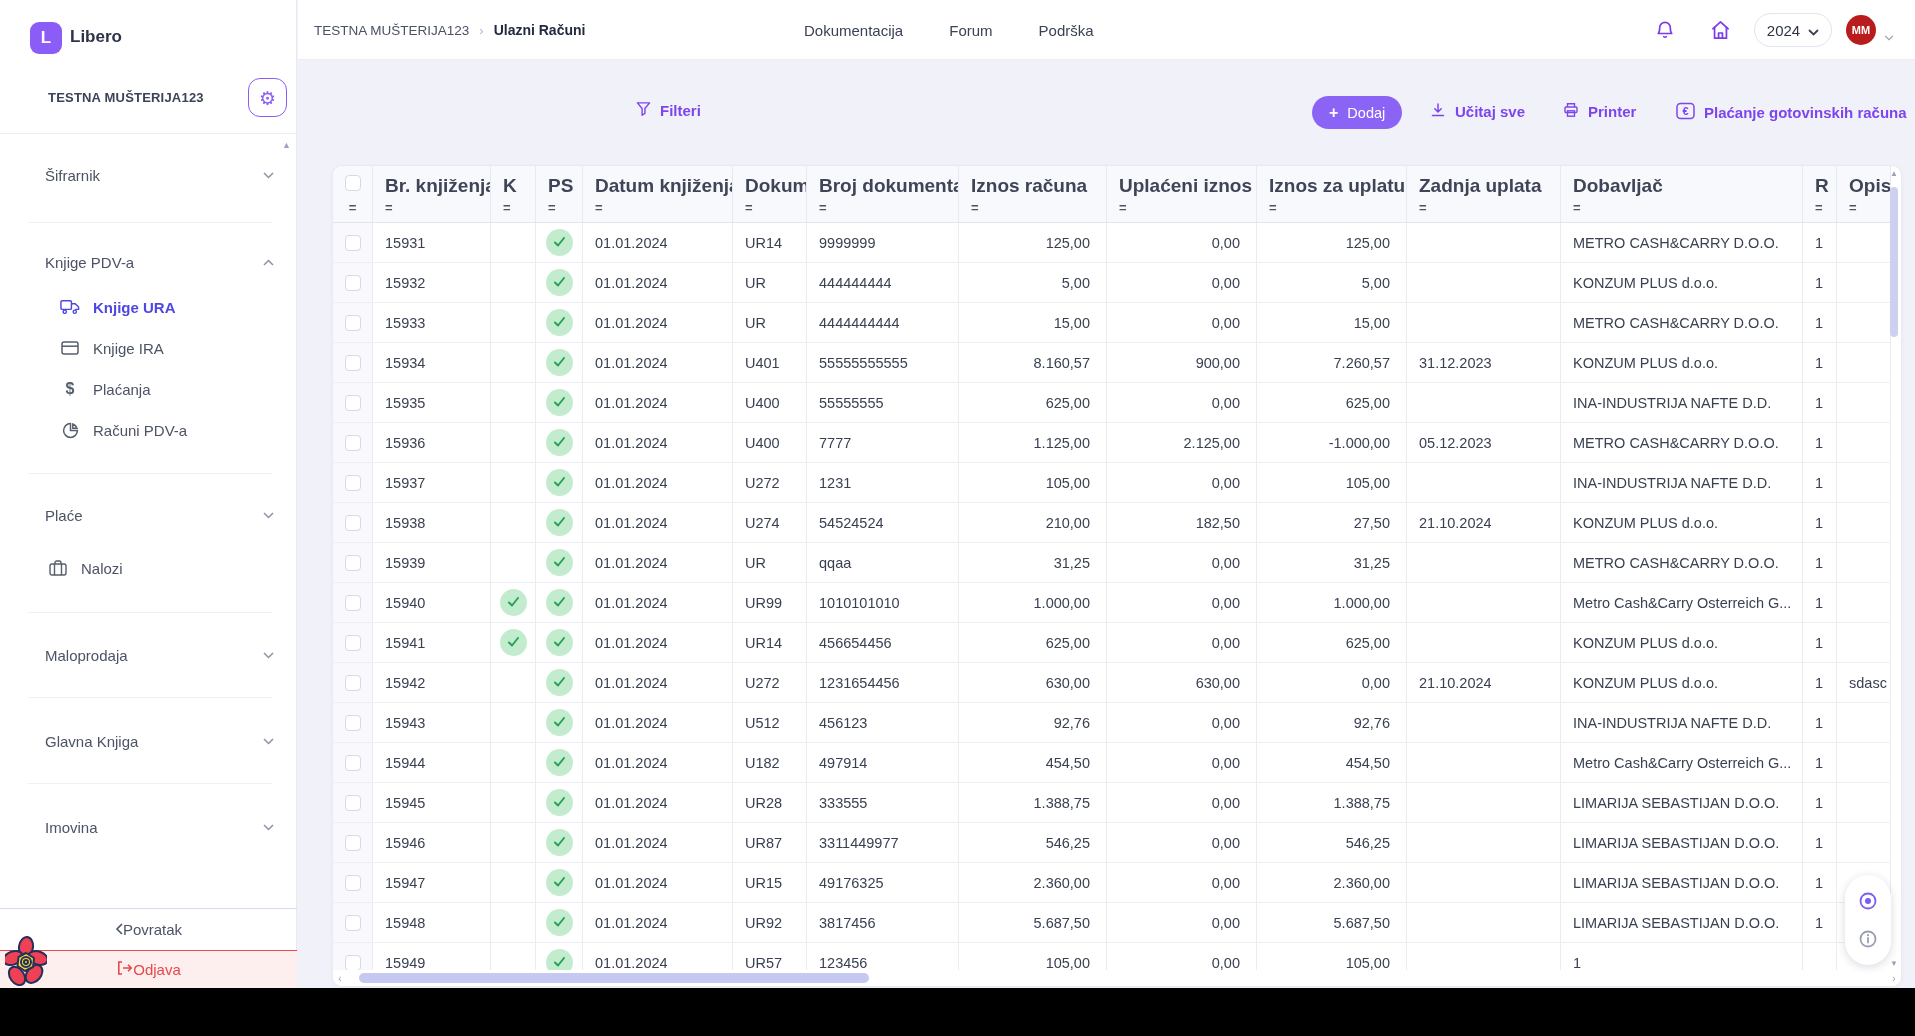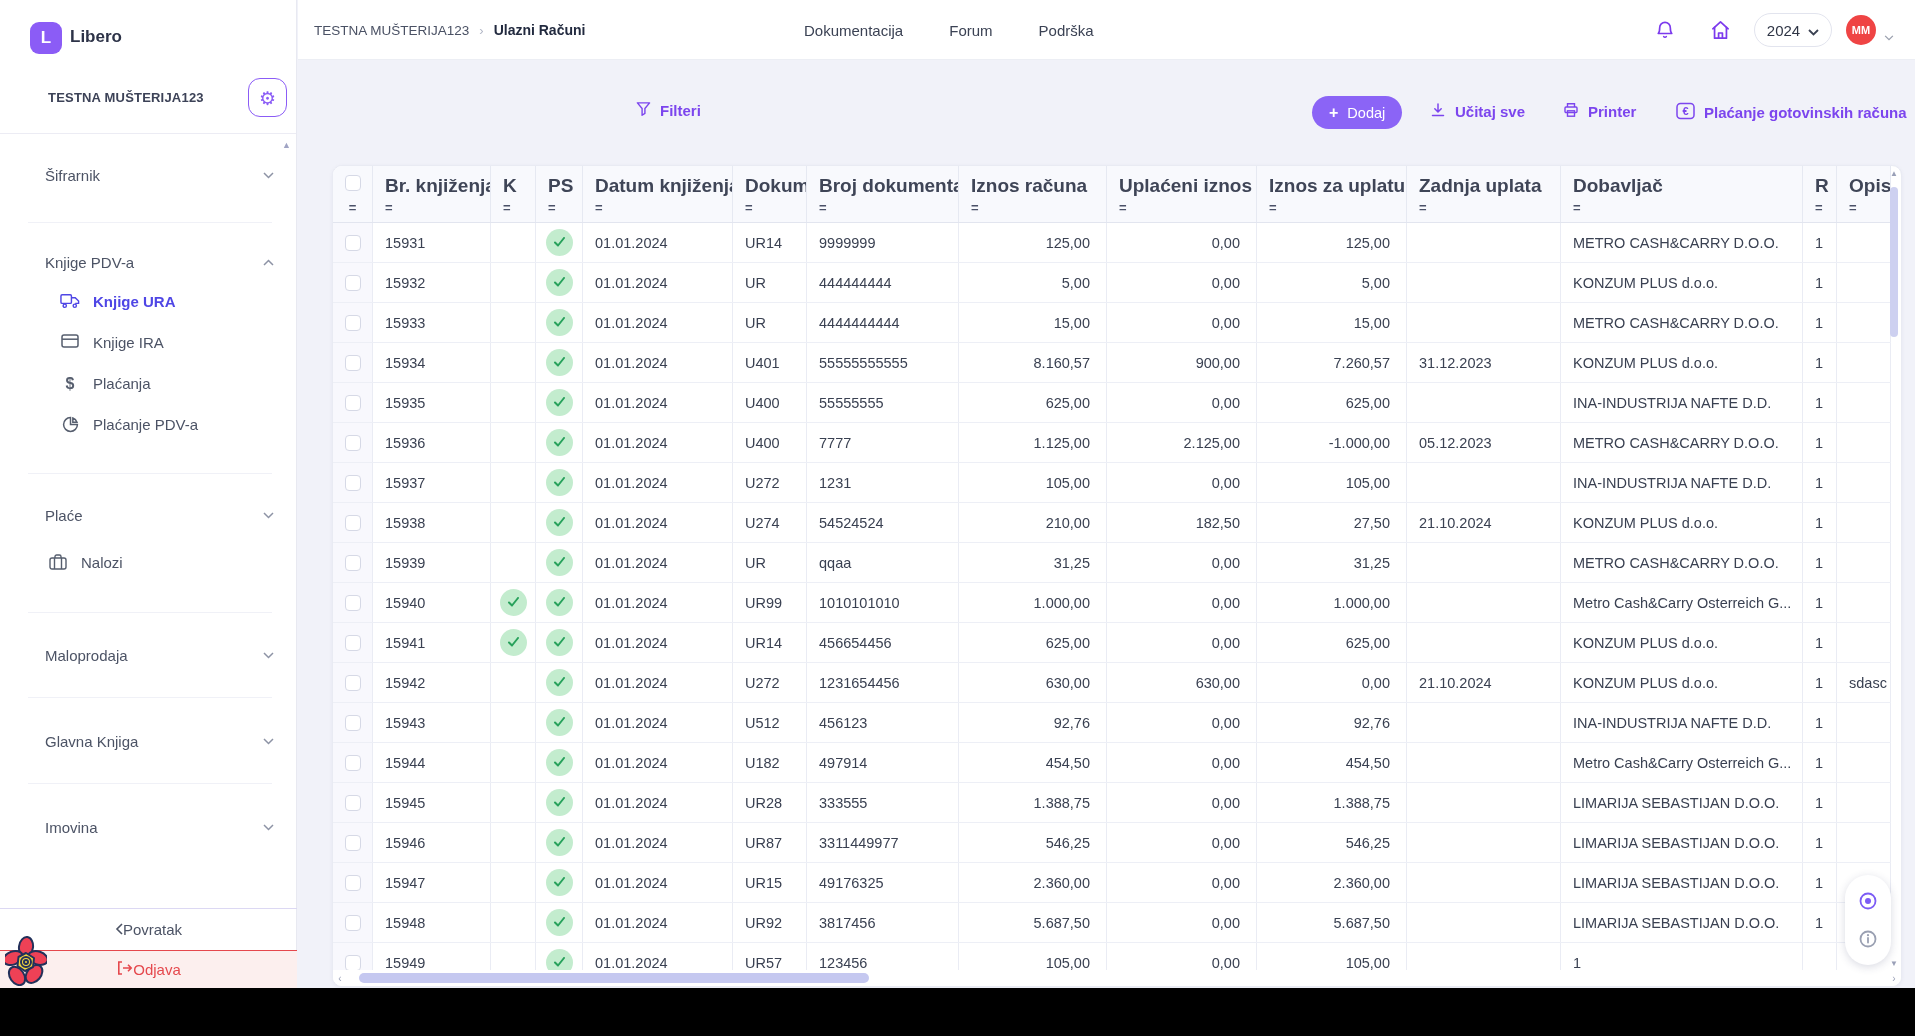--- a/index.html
+++ b/index.html
@@ -10,41 +10,41 @@
   
   .sidebar { position:absolute; left:0; top:0; width:297px; height:988px; background:#fff; border-right:1px solid #e8e9f1; z-index:4; }
   .logo-tile { position:absolute; left:30px; top:22px; width:32px; height:32px; border-radius:9px; background:#8b5cf6; color:#fff; font-weight:bold; font-size:17px; display:flex; align-items:center; justify-content:center; }
   .brand-name { position:absolute; left:70px; top:27px; font-size:17px; font-weight:bold; color:#2d3348; }
   .company { position:absolute; left:48px; top:90px; font-size:13px; font-weight:bold; color:#3c4257; letter-spacing:.2px; }
   .gear-btn { position:absolute; left:248px; top:78px; width:39px; height:39px; border:1.5px solid #8b5cf6; border-radius:12px; display:flex; align-items:center; justify-content:center; color:#8b5cf6; font-size:19px; background:#fff; cursor:pointer; font-family:"DejaVu Sans", sans-serif; }
   .sdiv { position:absolute; left:0; right:0; height:1px; background:#ececf4; }
   .sdiv.inset { left:28px; right:24px; background:#f0f1f7; }
   .side-item { position:absolute; left:45px; right:22px; height:28px; display:flex; align-items:center; font-size:15px; color:#4c5365; cursor:pointer; }
   .side-item .chev { margin-left:auto; display:flex; }
-  .side-sub { position:absolute; left:60px; right:22px; height:28px; display:flex; gap:13px; font-size:15px; color:#4c5365; cursor:pointer; }
+  .side-sub { position:absolute; left:60px; right:22px; height:28px; display:flex; align-items:center; gap:13px; font-size:15px; color:#4c5365; cursor:pointer; }
   .side-sub.active { color:#4f46e5; font-weight:bold; }
   .side-sub .ic, .side-item .ic { display:flex; width:20px; justify-content:center; }
   .dollar-glyph { font-size:16px; color:#565e6e; font-weight:bold; }
   .bottom-link { position:absolute; left:0; width:297px; display:flex; align-items:center; justify-content:center; font-size:15px; cursor:pointer; }
   .povratak { top:908px; height:42px; color:#4c5365; border-top:1px solid #dcd8f3; }
   .odjava { top:950px; height:38px; color:#e5484d; background:#fcefee; border-top:1px solid #e5484d; }
   .flower { position:absolute; left:5px; top:936px; z-index:6; }
   .scrollup-tri { position:absolute; left:282px; top:140px; font-size:9px; color:#a0a4c4; z-index:5; }
 
   
   .topbar { position:absolute; left:298px; top:0; width:1617px; height:60px; background:#fff; border-bottom:1px solid #eceef4; }
   .crumbs { position:absolute; left:16px; top:0; height:60px; display:flex; align-items:center; gap:10px; }
   .crumb-root { font-size:13.5px; color:#4a5164; }
   .crumb-sep { font-size:13px; color:#b2b7c6; }
   .crumb-cur { font-size:14px; font-weight:bold; color:#222a3f; }
   .topnav { position:absolute; left:506px; top:0; height:60px; display:flex; align-items:center; gap:46px; }
   .topnav span { font-size:15px; color:#3b4254; cursor:pointer; }
   .icon-btn { position:absolute; top:17px; width:26px; height:26px; display:flex; align-items:center; justify-content:center; cursor:pointer; }
   .year-box { position:absolute; left:1456px; top:13px; width:78px; height:34px; border:1px solid #e2e4ee; border-radius:17px; background:#fff; display:flex; align-items:center; justify-content:center; gap:8px; font-size:15px; color:#2f3545; cursor:pointer; }
-  .avatar { position:absolute; left:1548px; top:15px; width:30px; height:30px; border-radius:50%; background:#ef4444; color:#fff; font-size:11px; font-weight:bold; display:flex; align-items:center; justify-content:center; cursor:pointer; }
+  .avatar { position:absolute; left:1548px; top:15px; width:30px; height:30px; border-radius:50%; background:#b91c1c; color:#fff; font-size:11px; font-weight:bold; display:flex; align-items:center; justify-content:center; cursor:pointer; }
   .av-chev { position:absolute; left:1586px; top:27px; cursor:pointer; }
 
   
   .search-box { position:absolute; left:332px; top:93px; width:276px; height:38px; background:#e9eaf1; border-radius:10px; display:flex; align-items:center; padding:0 12px; gap:10px; }
   .search-box input { border:none; outline:none; background:transparent; font-size:15px; color:#3c4354; width:200px; font-family:"Liberation Sans", sans-serif; }
   .search-box input::placeholder { color:#8d93a3; }
   .filters-btn { position:absolute; left:636px; top:101px; display:flex; align-items:center; gap:9px; font-size:15px; font-weight:bold; color:#7c45ee; cursor:pointer; }
   .add-btn { position:absolute; left:1312px; top:96px; height:33px; padding:0 17px; border-radius:17px; background:#8b64f6; color:#fff; display:flex; align-items:center; gap:9px; font-size:14.5px; cursor:pointer; }
   .add-btn .plus { font-size:16px; font-weight:bold; }
   .tool-link { position:absolute; top:102px; display:flex; align-items:center; gap:9px; font-size:15px; font-weight:bold; color:#7c45ee; cursor:pointer; }
@@ -137,21 +137,21 @@
       <span class="ic dollar-glyph">$</span>
       <span>Plaćanja</span>
     </div>
     <div class="side-sub" style="top:416px">
       <span class="ic">
           <svg width="17" height="17" viewBox="0 0 16 16" fill="none" stroke="#565e6e" stroke-width="1.4">
             <path d="M8 1.5A6.5 6.5 0 1 0 14.5 8H8z"></path>
             <path d="M10.2 1.9A6.5 6.5 0 0 1 14.1 5.8H10.2z"></path>
           </svg>
         </span>
-      <span>Plaćanje PDV-a</span>
+      <span>Računi PDV-a</span>
     </div>
     <div class="sdiv inset" style="top:473px"></div>
 
     <div class="side-item" style="top:501px">
       <span>Plaće</span>
       <span class="chev">
           <svg width="11" height="7" viewBox="0 0 11 7">
             <path d="M1 1l4.5 4.5L10 1" stroke="#8d93a5" fill="none" stroke-width="1.5"></path>
           </svg>
         </span>

